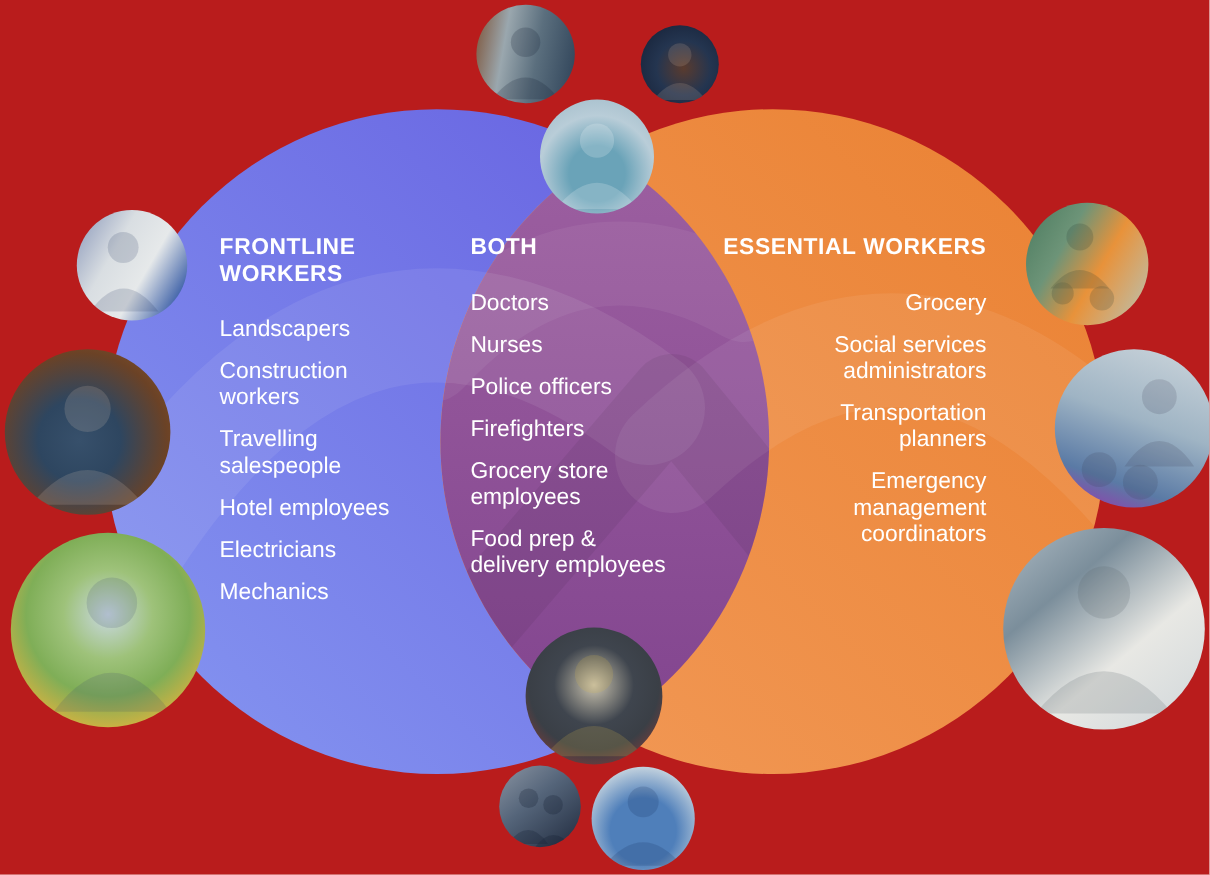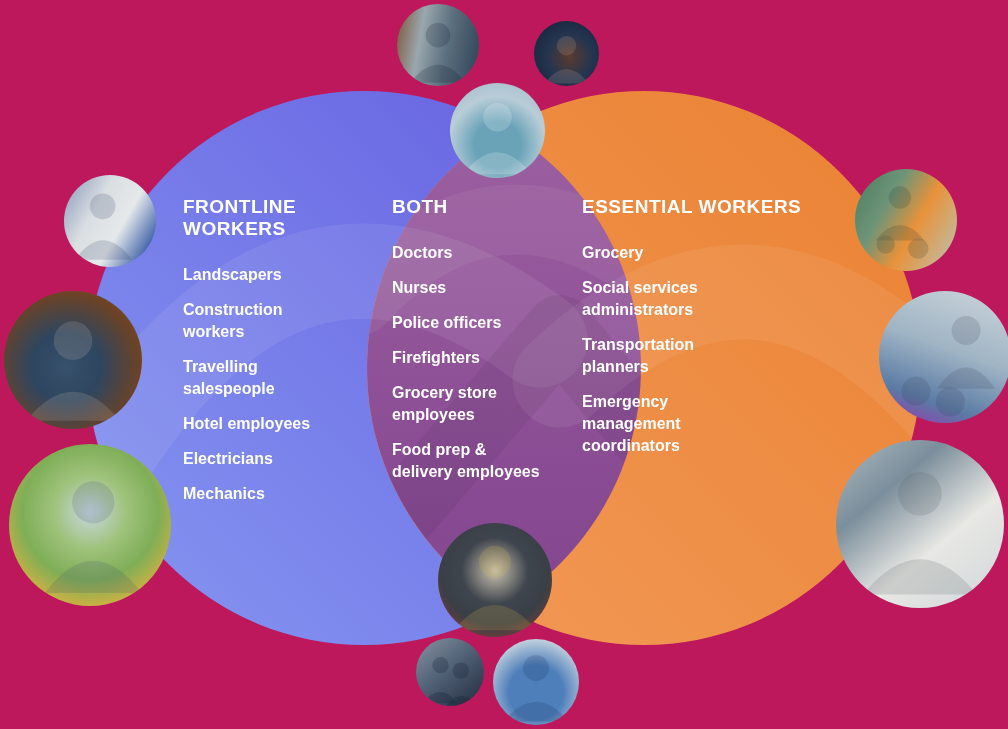--- a/index.html
+++ b/index.html
@@ -1,33 +1,33 @@
 <!DOCTYPE html>
 <html><head>
 <meta charset="utf-8">
 <style>
   html,body{margin:0;padding:0;background:#ffffff;}
   .canvas{
-    position:relative;width:1008px;height:729px;overflow:hidden;background:#be185d;
+    position:relative;width:1008px;height:729px;overflow:hidden;background:#b91c1c;
     font-family:"Liberation Sans", sans-serif;
   }
   .venn{position:absolute;left:0;top:0;width:1008px;height:729px;}
   
   .col{position:absolute;color:#ffffff;z-index:2;}
   .col h2{
     font-size:19px;line-height:22px;font-weight:800;letter-spacing:.5px;
     margin:0 0 24px 0;
   }
   .item{
-    font-size:16px;line-height:22px;margin-bottom:13px;white-space:pre-line;
-    font-weight:700;
+    font-size:19px;line-height:22px;margin-bottom:13px;white-space:pre-line;
+    font-weight:400;
   }
   .col-left{left:183px;top:196px;width:215px;text-align:left;}
   .col-mid{left:392px;top:196px;width:220px;text-align:left;}
-  .col-right{left:582px;top:196px;width:240px;}
+  .col-right{left:582px;top:196px;width:240px;text-align:right;}
   
   .photo{
     position:absolute;border-radius:50%;z-index:3;overflow:hidden;
     box-shadow:0 0 0 0 rgba(0,0,0,0);
   }
   .photo svg{position:absolute;left:0;top:0;width:100%;height:100%;opacity:.55;}
   .p-grocery      {left:397px;top:4px;  width:82px; height:82px;
                    background:linear-gradient(100deg,#7d5236 0%,#9aa7ae 30%,#5b6f7e 60%,#2e4258 100%);}
   .p-night        {left:534px;top:21px; width:65px; height:65px;
                    background:radial-gradient(circle at 55% 55%,#5a3b2e 0%,#243550 45%,#141e33 100%);}

